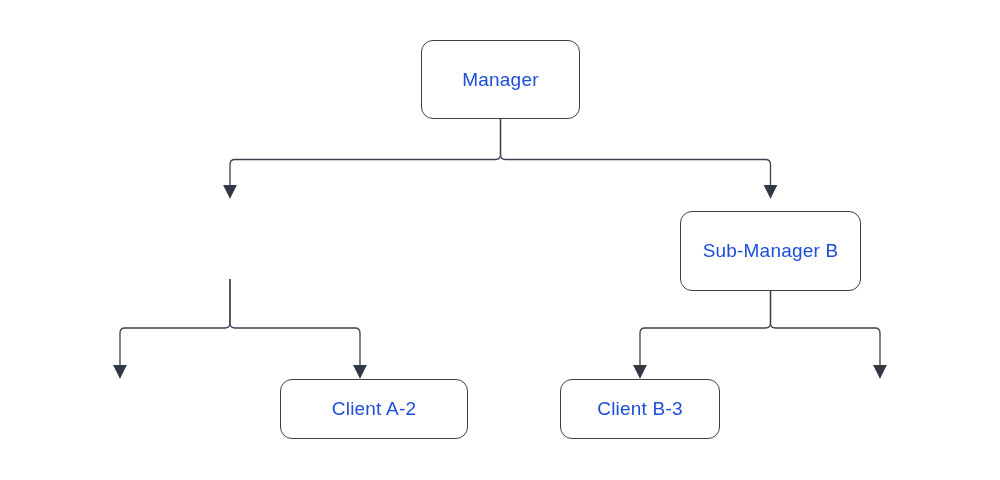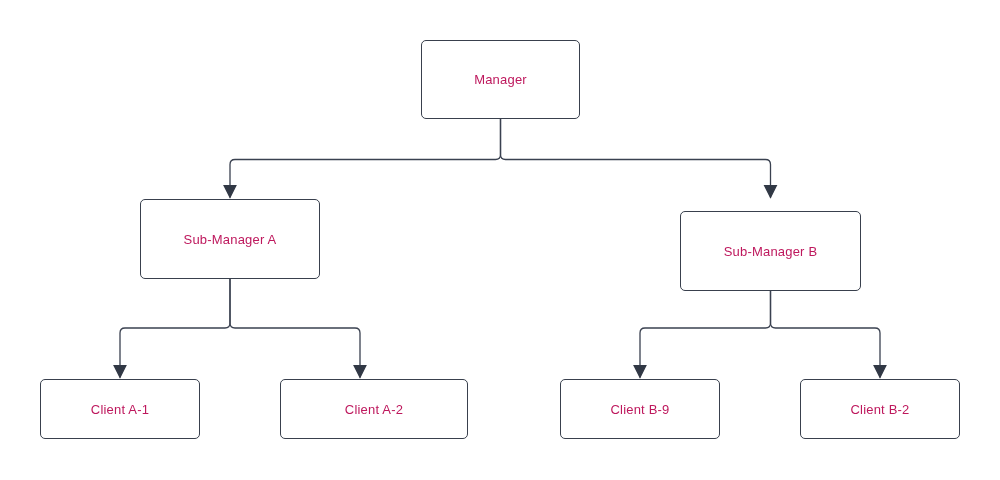--- a/index.html
+++ b/index.html
@@ -26,26 +26,26 @@
   .edge {
     fill: none;
     stroke: #3a4150;
     stroke-width: 1.3;
   }
   .node {
     position: absolute;
     box-sizing: border-box;
     background: #ffffff;
     border: 1.3px solid #39404d;
-    border-radius: 5px;
+    border-radius: 12px;
     display: flex;
     align-items: center;
     justify-content: center;
-    font-size: 13px;
-    color: #be185d;
+    font-size: 19px;
+    color: #1d4ed8;
     letter-spacing: 0.2px;
   }
   .node-manager   { left: 421px; top: 40px;  width: 159px; height: 79px; }
   .node-sub-a     { left: 140px; top: 199px; width: 180px; height: 80px; }
   .node-sub-b     { left: 680px; top: 211px; width: 181px; height: 80px; }
   .node-client-a1 { left: 40px;  top: 379px; width: 160px; height: 60px; }
   .node-client-a2 { left: 280px; top: 379px; width: 188px; height: 60px; }
   .node-client-b1 { left: 560px; top: 379px; width: 160px; height: 60px; }
   .node-client-b2 { left: 800px; top: 379px; width: 160px; height: 60px; }
 </style>
@@ -71,37 +71,28 @@
 
     <path class="edge" marker-end="url(#arrow)" d="M770.5,279 L770.5,323 Q770.5,328 765.5,328 L645,328 Q640,328 640,333 L640,377.5"></path>
 
     <path class="edge" marker-end="url(#arrow)" d="M770.5,279 L770.5,323 Q770.5,328 775.5,328 L875,328 Q880,328 880,333 L880,377.5"></path>
   </svg>
 
   <div class="node node-manager">
     <span>Manager</span>
   </div>
 
-  <div class="node node-sub-a">
-    <span>Sub-Manager A</span>
-  </div>
 
   <div class="node node-sub-b">
     <span>Sub-Manager B</span>
   </div>
 
-  <div class="node node-client-a1">
-    <span>Client A-1</span>
-  </div>
 
   <div class="node node-client-a2">
     <span>Client A-2</span>
   </div>
 
   <div class="node node-client-b1">
-    <span>Client B-9</span>
+    <span>Client B-3</span>
   </div>
 
-  <div class="node node-client-b2">
-    <span>Client B-2</span>
-  </div>
 
 </div>
 
 </body></html>

